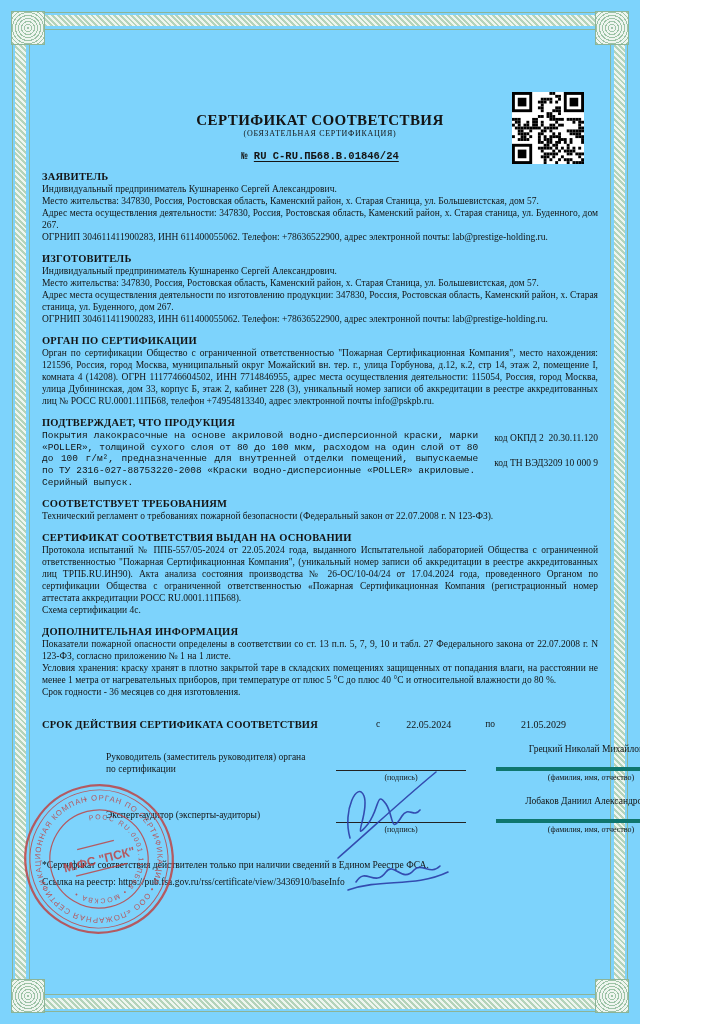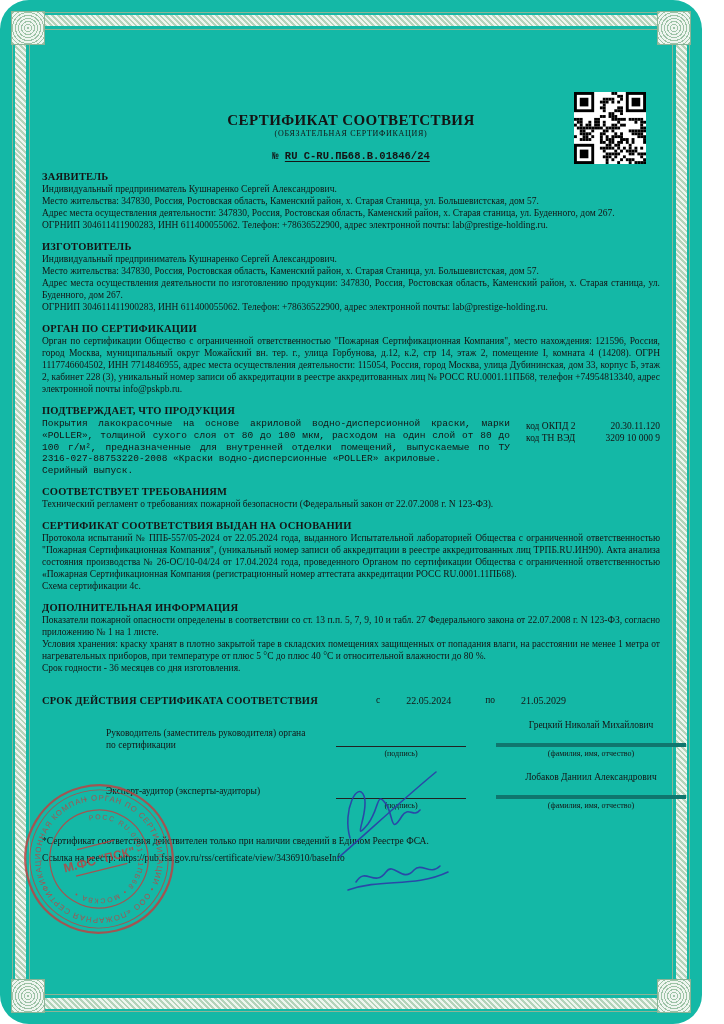--- a/index.html
+++ b/index.html
@@ -1,19 +1,19 @@
 <!DOCTYPE html>
 <html><head>
 <meta charset="utf-8">
 <style>
   * { margin:0; padding:0; box-sizing:border-box; }
   html,body { background:#ffffff; }
   .page {
-    position:relative; width:702px; height:1024px; background:#14b8a6;
-    font-family:"Liberation Serif","DejaVu Serif",serif; color:#141414; overflow:hidden;border-radius:29px;
+    position:relative; width:640px; height:1024px; background:#7dd3fc;
+    font-family:"Liberation Serif","DejaVu Serif",serif; color:#141414; overflow:hidden;
   }
   
   .frame-outer { position:absolute; inset:12px; border:1.5px solid #8cb497; pointer-events:none; }
   .frame-band  { position:absolute; inset:15px; border:11px solid #dcecde;
                  border-image: repeating-linear-gradient(45deg,#b4d3ba 0 2px,#eef6ef 2px 4px) 11;
                  pointer-events:none; }
   .frame-inner { position:absolute; inset:29px; border:1.5px solid #8cb497; pointer-events:none; }
   .corner { position:absolute; width:34px; height:34px;
             background: repeating-radial-gradient(circle at 50% 50%, #9cc3a6 0 1px, #eef5ef 1px 3px);
             border:1px solid #8cb497; }
@@ -27,21 +27,21 @@
   .title { margin-top:112px; text-align:center; font-weight:bold; font-size:15px; letter-spacing:.4px; }
   .subtitle { text-align:center; font-size:8px; letter-spacing:.7px; }
   .cert-number { margin-top:12px; text-align:center; font-size:10.5px; font-weight:bold;font-family:Liberation Mono, monospace; }
   .cert-number .num { text-decoration:underline; text-underline-offset:2px; }
 
   .h { font-size:10.5px; font-weight:bold; margin-top:9px; margin-bottom:2px; letter-spacing:.2px; }
   .p { font-size:9.5px; line-height:1.26; text-align:justify; }
 
   .product-row { display:flex; }
   .product-main { width:468px;font-family:Liberation Mono, monospace; }
-  .product-codes { flex:1; padding-left:16px; font-size:9.5px; display:flex; flex-direction:column; gap:2px; margin-top:3px; }
+  .product-codes { flex:1; padding-left:16px; font-size:9.5px; display:flex; flex-direction:column; gap:15px; margin-top:3px; }
   .code-row { display:flex; justify-content:space-between; white-space:nowrap; }
 
   .validity { display:flex; align-items:flex-start; margin-top:20px; font-size:10.5px; }
   .validity .vh { font-weight:bold; letter-spacing:.2px; }
   .validity .lab { margin-left:58px; font-size:9.5px; }
   .validity .lab2 { margin-left:34px; font-size:9.5px; }
   .validity .date { margin-left:26px; font-size:10px; }
 
   .sigs { margin-top:14px; margin-left:64px; display:grid;
           grid-template-columns:200px 130px 190px; column-gap:30px; row-gap:14px; font-size:9.5px; }

